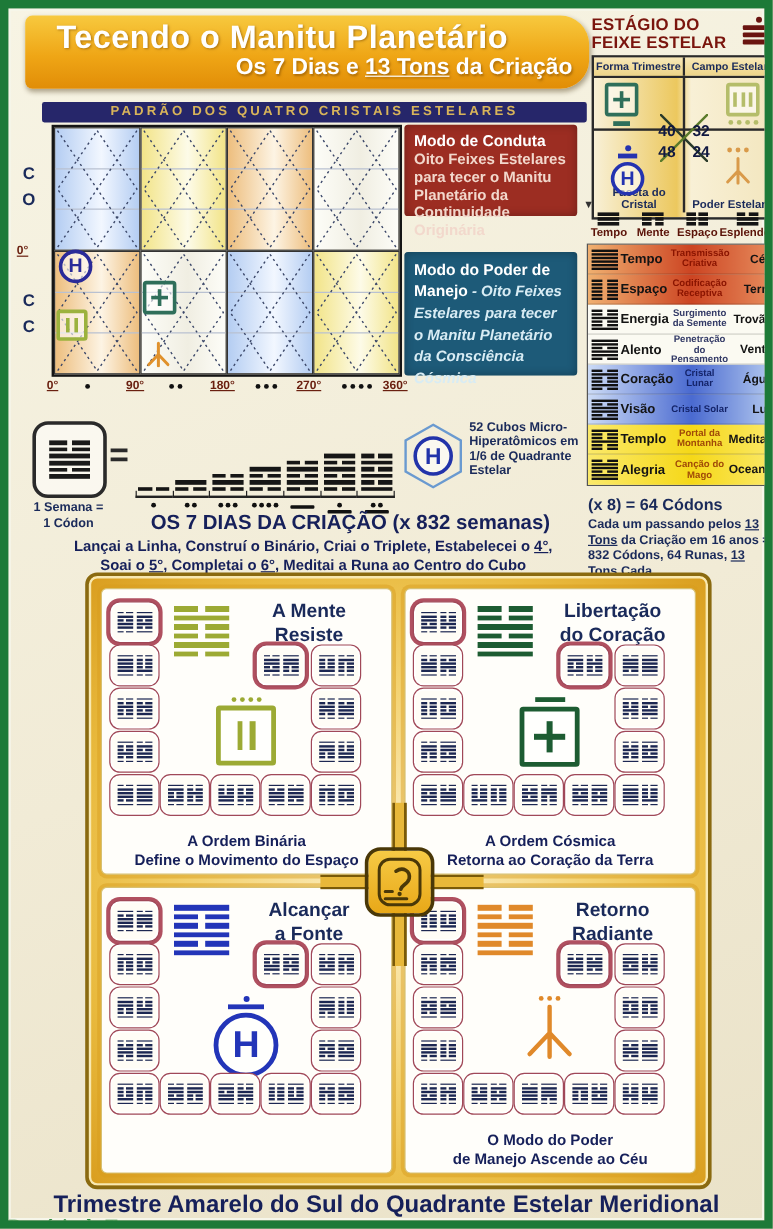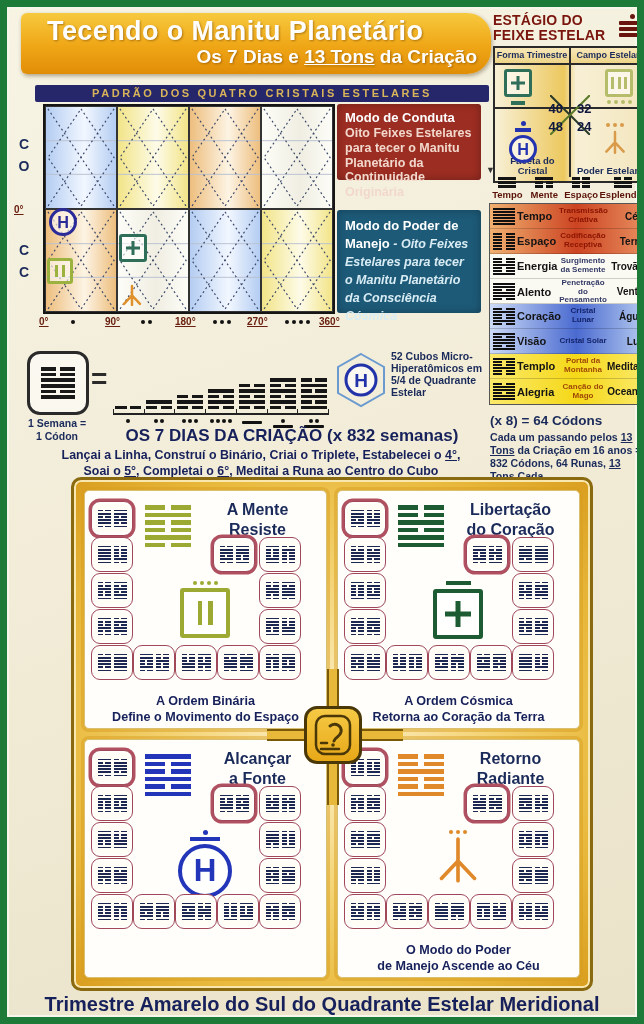--- a/index.html
+++ b/index.html
@@ -823,21 +823,21 @@
           </div>
           <div class="my-bar" style="width: 20px; height: 3px; margin-top: 2px; border-radius: 1px; background: rgb(17, 17, 17);"></div>
         </div>
       </div>
     </div>
   <div class="hexagon-h" id="hexagon-h"><svg width="54" height="58">
         <polygon points="27,3 50,16 50,42 27,55 4,42 4,16" fill="none" stroke="#6a9ad0" stroke-width="2"></polygon>
   <circle cx="27" cy="29" r="15" fill="rgba(255,255,255,.6)" stroke="#2233aa" stroke-width="3"></circle>
   <text x="27" y="36" text-anchor="middle" font-size="19" font-weight="bold" fill="#2233aa" font-family="Liberation Sans,sans-serif">H</text>
       </svg></div>
-  <div class="cubes-label">52 Cubos Micro-Hiperatômicos em 5/4 de Quadrante Estelar</div>
+  <div class="cubes-label">52 Cubos Micro-Hiperatômicos em 1/6 de Quadrante Estelar</div>
   <div class="week-title">OS 7 DIAS DA CRIAÇÃO (x 832 semanas)</div>
   <div class="week-instr">
     <div><span>Lançai a Linha, Construí o Binário, Criai o Triplete, Estabelecei o </span><span class="u">4°</span><span>,</span></div>
     <div><span>Soai o </span><span class="u">5°</span><span>, Completai o </span><span class="u">6°</span><span>, Meditai a Runa ao Centro do Cubo</span></div>
   </div>
 
   <div class="quad-wrap">
     <div class="quad">
       <div class="quad-title"><span>A Mente</span><br><span>Resiste</span></div>
       <div class="quad-bighex">

